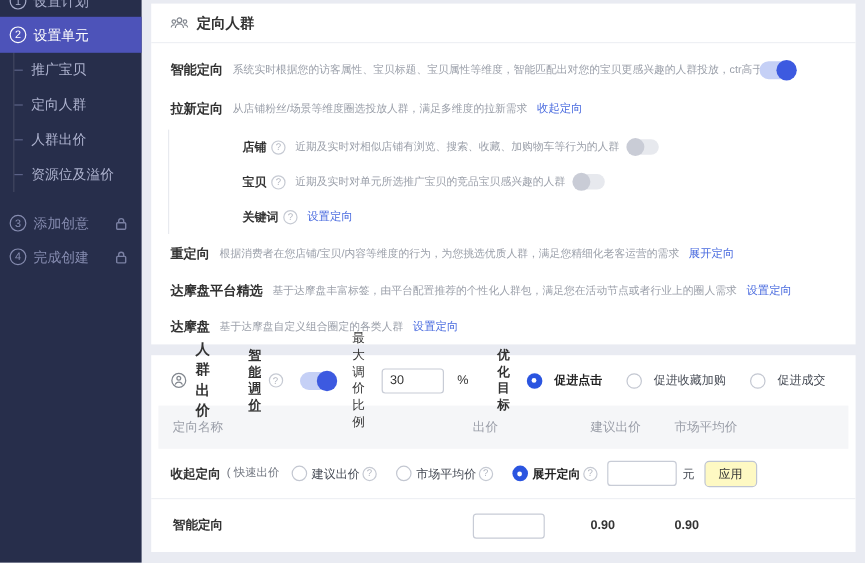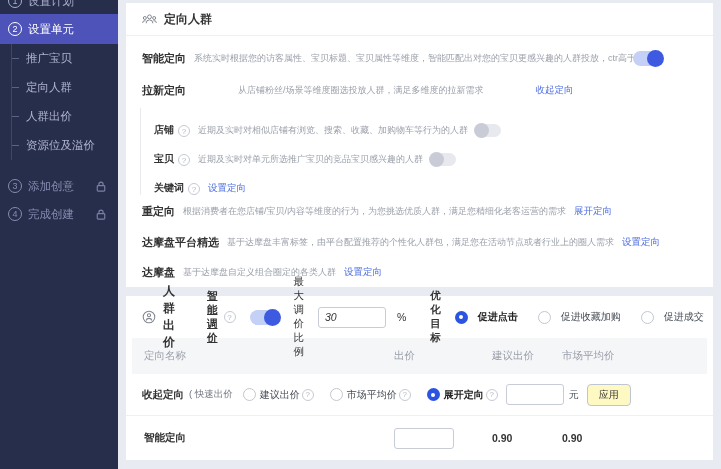--- a/index.html
+++ b/index.html
@@ -35,32 +35,32 @@
   .toggle.on { background:#c5d0f6; }
   .toggle.on::after { content:""; position:absolute; right:-1px; top:-1px; width:17px; height:17px; border-radius:50%; background:#3d5ae0; }
   .toggle.off { background:#e7e9ee; }
   .toggle.off::after { content:""; position:absolute; left:-1px; top:-1px; width:17px; height:17px; border-radius:50%; background:#c9ccd6; }
   .toggle.sm { width:26px; height:13px; }
   .toggle.sm::after { width:15px; height:15px; }
   
   .qicon { display:inline-flex; align-items:center; justify-content:center; width:12px; height:12px; border:1px solid #c6cad3; border-radius:50%; color:#b3b7c1; font-size:8px; margin-left:4px; flex:none; }
   
   .sub-block { margin-left:-2px; border-left:1px solid #e8eaef; padding-left:13px; margin-top:10px; }
-  .sub-row { height:29px; display:flex; align-items:flex-end; }
+  .sub-row { height:29px; display:flex; align-items:center;margin-left:48px; }
   .sub-row .tlabel { font-size:10px; }
   
   .bid-header { height:42px; display:flex; align-items:center; padding:0 16px; font-size:10.5px; gap:6px; }
   .bid-title { font-size:12px; font-weight:bold; margin-right:26px; display:flex; align-items:center; gap:7px; }
   .radio { position:relative; width:13px; height:13px; border-radius:50%; border:1px solid #c3c7d1; background:#fff; flex:none; cursor:pointer; }
   .radio.sel { border:none; background:#2b55e0; }
   .radio.sel::after { content:""; position:absolute; left:4.5px; top:4.5px; width:4px; height:4px; border-radius:50%; background:#fff; }
   .rlabel { font-size:10px; color:#454a54; margin-left:4px; margin-right:14px; white-space:nowrap; }
   .rlabel.sel { font-weight:bold; color:#222; }
   .txt-input { border:1px solid #c8ccd6; border-radius:3px; height:21px; font-size:10.5px; padding:0 6px; font-family:inherit; color:#333; }
-  .ratio-input { width:68px; margin-left:8px;font-style:italic; }
+  .ratio-input { width:52px; margin-left:8px; }
   .grid { display:grid; grid-template-columns:250px 98px 70px 1fr; align-items:center; }
   .thead { background:#f5f6f8; height:36px; margin:0 6px; padding-left:12px; color:#9a9ea8; font-size:10.5px; }
   .helper-row { height:42px; display:flex; align-items:center; padding:0 16px; border-bottom:1px solid #eef0f4; font-size:10px; }
   .helper-paren { color:#6e737d; font-size:9.5px; margin:0 10px 0 5px; }
   .bulk-input { width:58px; }
   .unit { margin:0 8px 0 5px; color:#454a54; }
   .apply-btn { height:22px; padding:0 11px; border:1px solid #bfc5d2; border-radius:4px; background:#fef9c3; font-size:10px; color:#333; cursor:pointer; font-family:inherit; }
   .data-row { height:44px; margin:0 6px; padding-left:12px; font-size:10.5px; }
   .data-row .name { font-weight:bold; color:#333; }
   .bid-input { width:60px; }
@@ -128,21 +128,21 @@
       </svg>
     </span>
     <span>定向人群</span>
   </div>
   <div class="rows">
     <div class="trow" style="margin-top:15px;">
       <span class="tlabel">智能定向</span>
       <span class="tdesc">系统实时根据您的访客属性、宝贝标题、宝贝属性等维度，智能匹配出对您的宝贝更感兴趣的人群投放，ctr高于大盘...</span>
       <span class="toggle on" style="margin-left:auto;margin-right:34px;"></span>
     </div>
-    <div class="trow" style="margin-top:17px;gap:44px;">
+    <div class="trow" style="margin-top:17px;">
       <span class="tlabel">拉新定向</span>
       <span class="tdesc">从店铺粉丝/场景等维度圈选投放人群，满足多维度的拉新需求</span>
       <span class="tlink">收起定向</span>
     </div>
     <div class="sub-block">
       <div class="sub-row">
         <span class="tlabel">店铺</span>
         <span class="qicon">?</span>
         <span class="tdesc">近期及实时对相似店铺有浏览、搜索、收藏、加购物车等行为的人群</span>
         <span class="toggle sm off" style="margin-left:7px;"></span>

